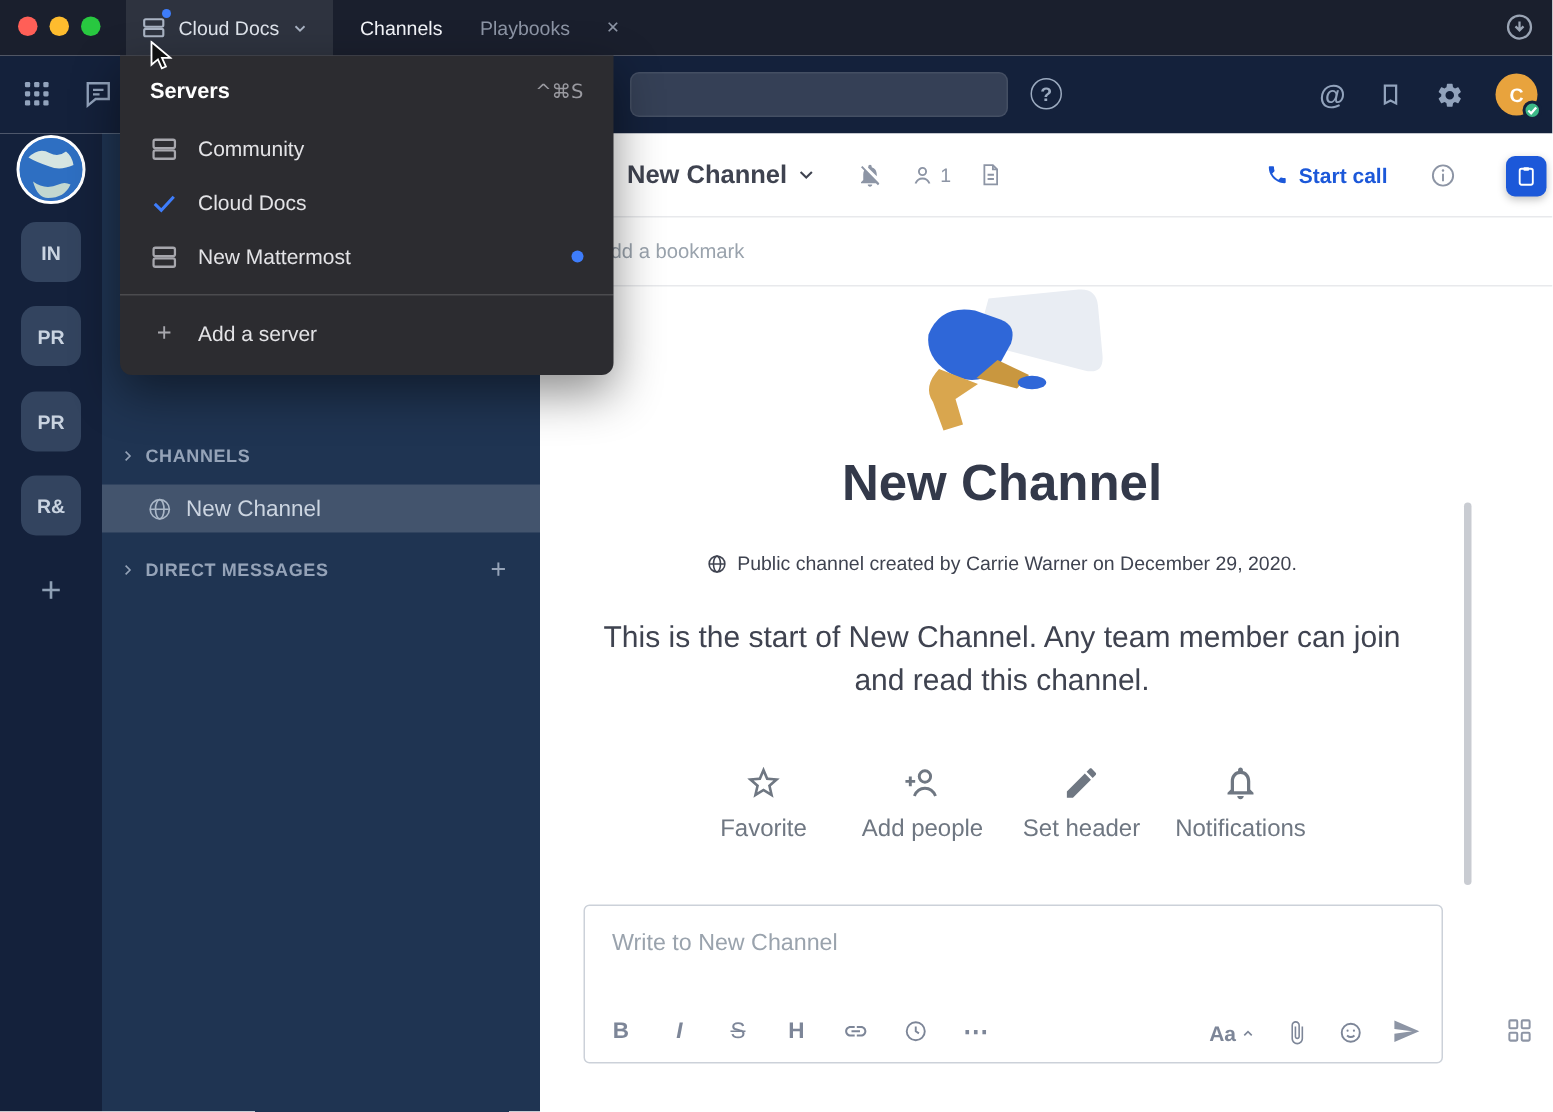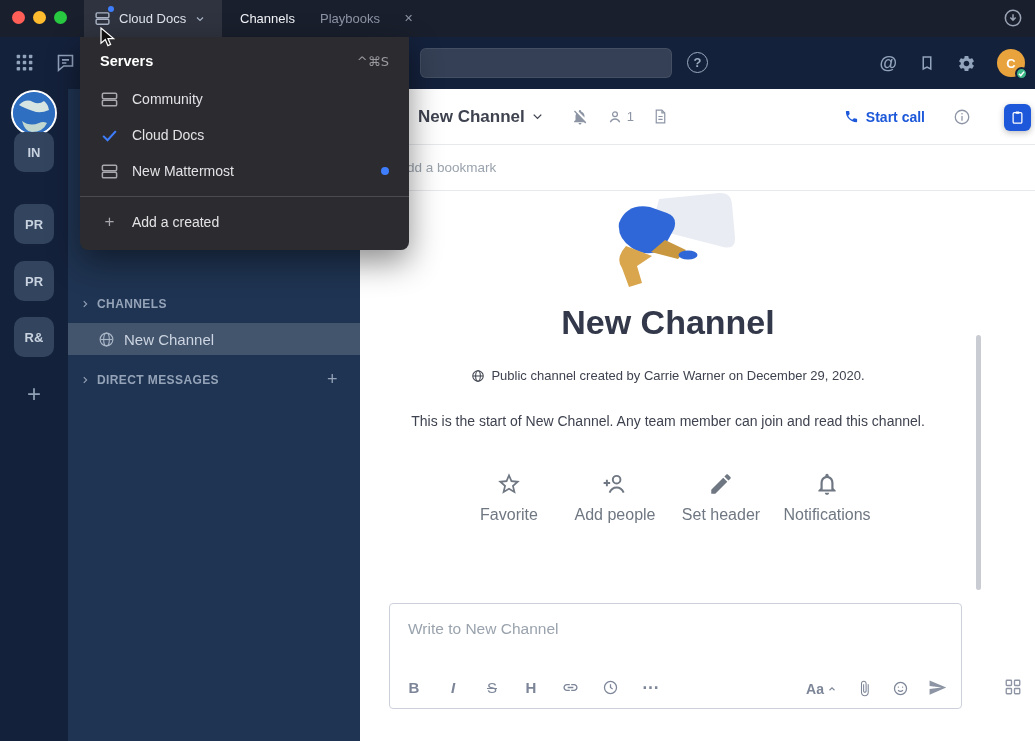--- a/index.html
+++ b/index.html
@@ -77,21 +77,21 @@
   .ic-info { width:18px; height:18px; margin-left:28px; }
   .bookmark-bar { position:relative; height:46px; border-bottom:1px solid #e8e9ec; }
   .bm-label { position:absolute; left:38px; top:15px; color:#9aa3ad; font-size:13.5px; }
 
   .intro { position:absolute; left:0; top:102px; width:616px; text-align:center; }
   .intro-illus { margin:0 auto; width:150px; height:96px; }
   .intro h1 { margin-top:16px; font-size:34px; font-weight:bold; color:#33394a; }
   .intro-meta { margin-top:26px; display:flex; align-items:center; justify-content:center; gap:6px;
     color:#3f4350; font-size:13px; }
   .intro-meta .ic { width:14px; height:14px; color:#3f4350; }
-  .intro-desc { margin:28px auto 0; width:540px; font-size:14px; line-height:1.45; color:#3f4350; }
+  .intro-desc { margin:28px auto 0; width:540px; font-size:20px; line-height:1.45; color:#3f4350; }
   .intro-actions { margin-top:40px; display:flex; justify-content:center; }
   .act { width:106px; display:flex; flex-direction:column; align-items:center; color:#6f7782; }
   .act .ic { width:26px; height:26px; }
   .act .lbl { margin-top:9px; font-size:16px; }
 
   .composer { position:absolute; left:29px; top:514px; width:573px; height:106px; border:1px solid #ccd1d9;
     border-radius:4px; background:#fff; }
   .composer input { width:100%; border:none; outline:none; padding:16px 18px 0; font-size:15.5px;
     font-family:"Liberation Sans",sans-serif; color:#3f4350; background:transparent; }
   .composer input::placeholder { color:#9aa3ad; }
@@ -215,21 +215,21 @@
 </div>
 
 <div class="left-rail">
   <div class="rail-globe">
     <svg viewBox="0 0 42 42">
         <circle cx="21" cy="21" r="21" fill="#2e6fc2"></circle>
         <path d="M6 13q7-7 14-3q6 3 11-1q4 3 5 9q-9 4-16 1q-9-3-14-6z" fill="#e9f2e4" opacity=".9"></path>
         <path d="M9 29q8 6 17 2q4-2 8 0q-4 9-15 9q-7 0-10-11z" fill="#dcead2" opacity=".85"></path>
       </svg>
   </div>
-  <div class="rail-tile" style="top:43px">
+  <div class="rail-tile" style="top:59px">
       <span>IN</span>
     </div>
   <div class="rail-tile" style="top:115px">
       <span>PR</span>
     </div>
   <div class="rail-tile" style="top:172px">
       <span>PR</span>
     </div>
   <div class="rail-tile" style="top:228px">
       <span>R&amp;</span>
@@ -473,21 +473,21 @@
           <rect x="3" y="4" width="18" height="7" rx="1.5"></rect>
           <rect x="3" y="13" width="18" height="7" rx="1.5"></rect>
         </svg>
     </span>
     <span>New Mattermost</span>
     <span class="unread-dot"></span>
   </div>
   <div class="menu-sep"></div>
   <div class="menu-add">
     <span class="plus">+</span>
-    <span>Add a created</span>
+    <span>Add a server</span>
   </div>
 </div>
 
 <div class="cursor">
   <svg width="15" height="21" viewBox="0 0 15 21">
       <path d="M1 1 L1 16.2 L5.3 12.6 L7.9 18.6 L10.6 17.4 L8 11.6 L13.6 11.6 Z" fill="#111" stroke="#fff" stroke-width="1.2"></path>
     </svg>
 </div>
 
 </body></html>

